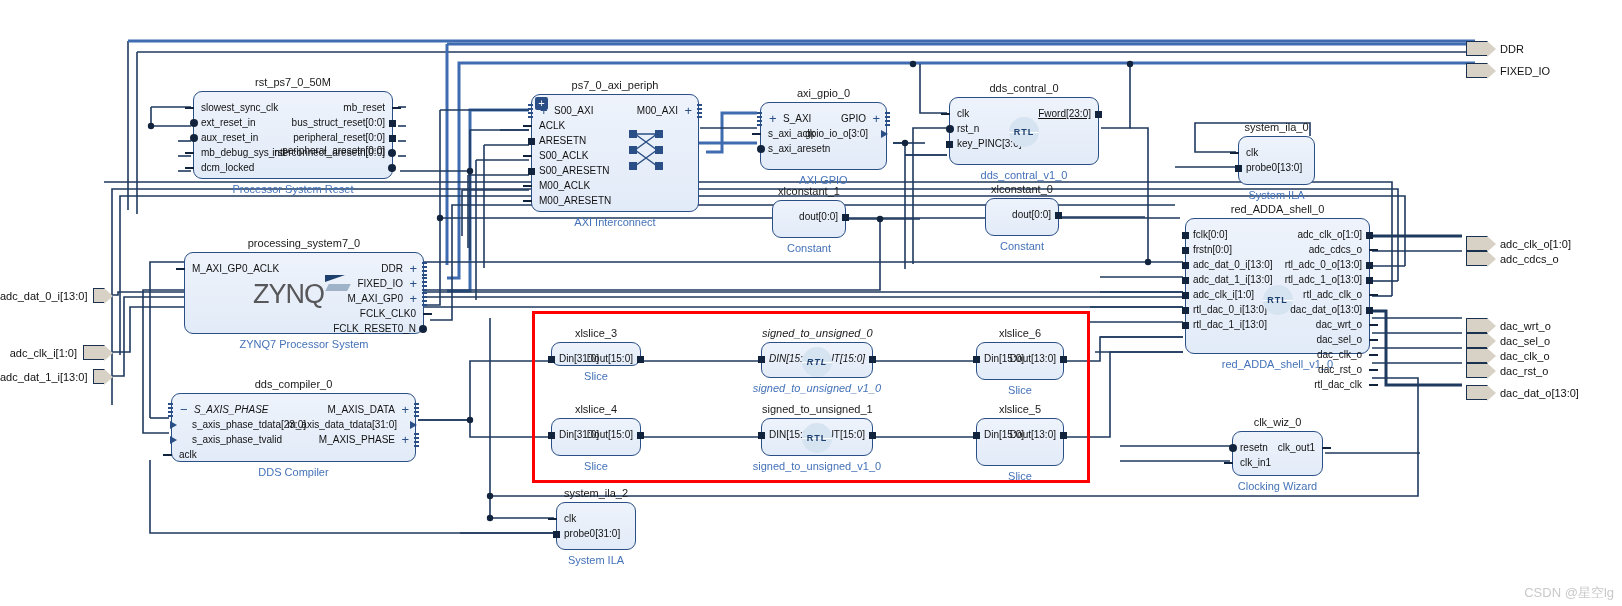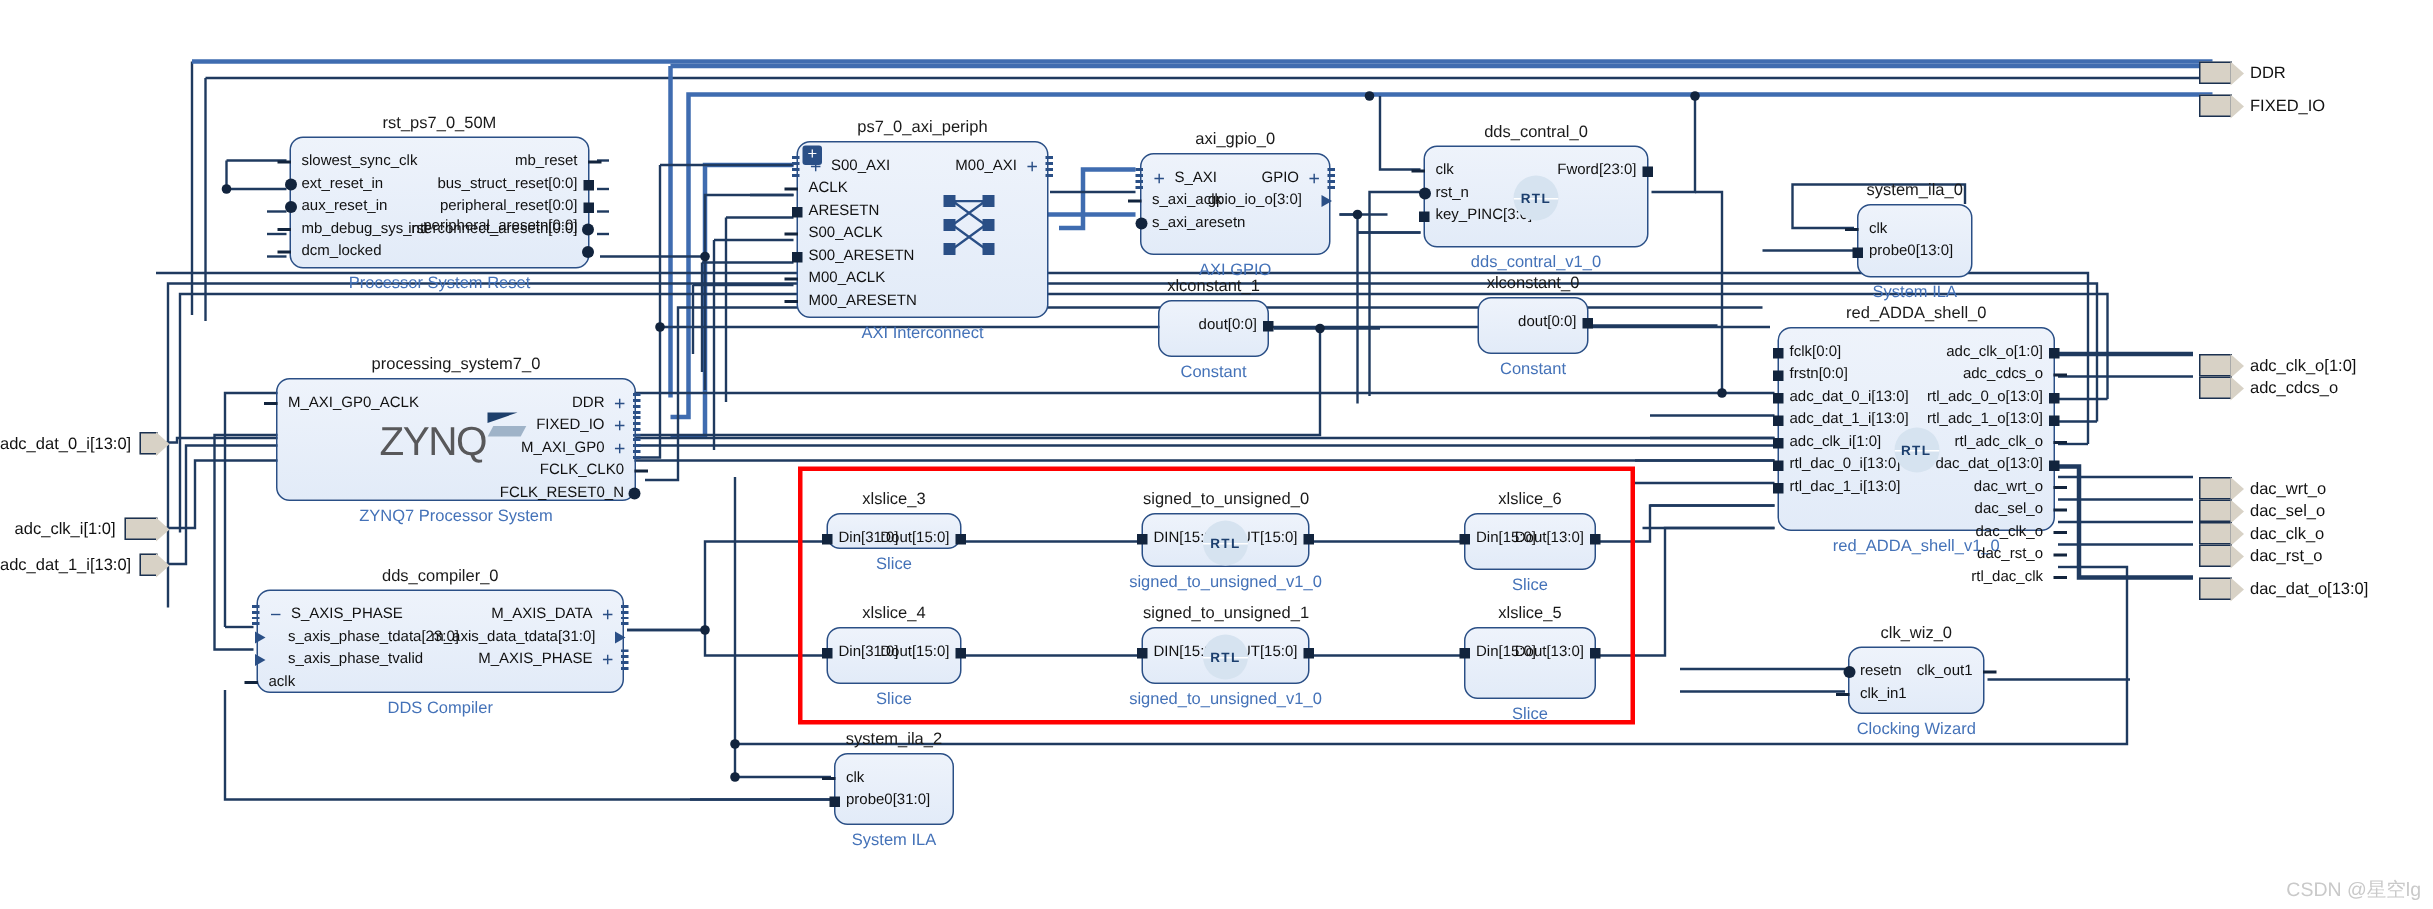--- a/index.html
+++ b/index.html
@@ -428,21 +428,21 @@
       </div>
       <div class="block" style="left: 949px; top: 97px; width: 150px; height: 68px;">
         <div class="blk-title">dds_contral_0</div>
         <div class="blk-sub">dds_contral_v1_0</div>
         <div class="pin l" style="top: 11px;">clk</div>
         <span class="stub line" style="top: 15px; left: -9px;"></span>
         <div class="pin l" style="top: 26px;">rst_n</div>
         <span class="stub circ" style="top: 27px; left: -4px;"></span>
         <div class="pin l" style="top: 41px;">key_PINC[3:0]</div>
         <span class="stub" style="top: 42.5px; left: -4px;"></span>
-        <div class="pin r" style="top: 11px;">Fword[23:0]</div>
+        <div class="pin r" style="top: 11px; text-decoration: underline;">Fword[23:0]</div>
         <span class="stub" style="top: 12.5px; right: -4px;"></span>
         <div class="rtl" style="left: 59px; top: 19px;">
           <span>RTL</span>
         </div>
       </div>
       <div class="block" style="left: 772px; top: 200px; width: 74px; height: 38px; padding-left: 48px;">
         <div class="blk-title">xlconstant_1</div>
         <div class="blk-sub">Constant</div>
         <div class="pin r" style="top: 11px;">dout[0:0]</div>
         <span class="stub" style="top: 12.5px; right: -4px;"></span>
@@ -523,21 +523,21 @@
         <div class="pin r" style="top: 71px;">FCLK_RESET0_N</div>
         <span class="stub circ" style="top: 72px; right: -4px;"></span>
         <div class="zynq-logo" style="left: 68px; top: 26px;">ZYNQ</div>
         <div class="zynq-flag" style="left: 140px; top: 22px;"></div>
         <div class="zynq-flag2" style="left: 142px; top: 31px;"></div>
       </div>
       <div class="block" style="left: 171px; top: 393px; width: 245px; height: 69px;">
         <div class="blk-title">dds_compiler_0</div>
         <div class="blk-sub">DDS Compiler</div>
         <span class="plusmark" style="left: 8px; top: 10px;">−</span>
-        <div class="pin l" style="top: 11px; left: 22px;">S_AXIS_PHASE</div>
+        <div class="pin l" style="top: 11px; left: 22px; font-style: italic;">S_AXIS_PHASE</div>
         <span class="bus-grip" style="top: 9px; left: -4px;"></span>
         <div class="pin l" style="top: 26px; left: 20px;">s_axis_phase_tdata[23:0]</div>
         <span class="tri" style="top: 27px; left: -2px;"></span>
         <div class="pin l" style="top: 41px; left: 20px;">s_axis_phase_tvalid</div>
         <span class="tri" style="top: 42px; left: -2px;"></span>
         <div class="pin l" style="top: 56px;">aclk</div>
         <span class="stub line" style="top: 60px; left: -9px;"></span>
         <span class="plusmark" style="right: 6px; top: 10px;">+</span>
         <div class="pin r" style="top: 11px; right: 20px;">M_AXIS_DATA</div>
         <span class="bus-grip" style="top: 9px; right: -4px;"></span>
@@ -548,21 +548,21 @@
         <span class="bus-grip" style="top: 39px; right: -4px;"></span>
       </div>
       <div class="block" style="left: 551px; top: 342px; width: 90px; height: 24px;">
         <div class="blk-title">xlslice_3</div>
         <div class="blk-sub">Slice</div>
         <div class="pin l" style="top: 11px;">Din[31:0]</div>
         <span class="stub" style="top: 12.5px; left: -4px;"></span>
         <div class="pin r" style="top: 11px;">Dout[15:0]</div>
         <span class="stub" style="top: 12.5px; right: -4px;"></span>
       </div>
-      <div class="block" style="left: 761px; top: 342px; width: 112px; height: 36px;">
+      <div class="block" style="left: 761px; top: 342px; width: 112px; height: 36px; font-style: italic;">
         <div class="blk-title">signed_to_unsigned_0</div>
         <div class="blk-sub">signed_to_unsigned_v1_0</div>
         <div class="pin l" style="top: 11px;">DIN[15:0]</div>
         <span class="stub" style="top: 12.5px; left: -4px;"></span>
         <div class="pin r" style="top: 11px;">DOUT[15:0]</div>
         <span class="stub" style="top: 12.5px; right: -4px;"></span>
         <div class="rtl" style="left: 40px; top: 4px;">
           <span>RTL</span>
         </div>
       </div>

